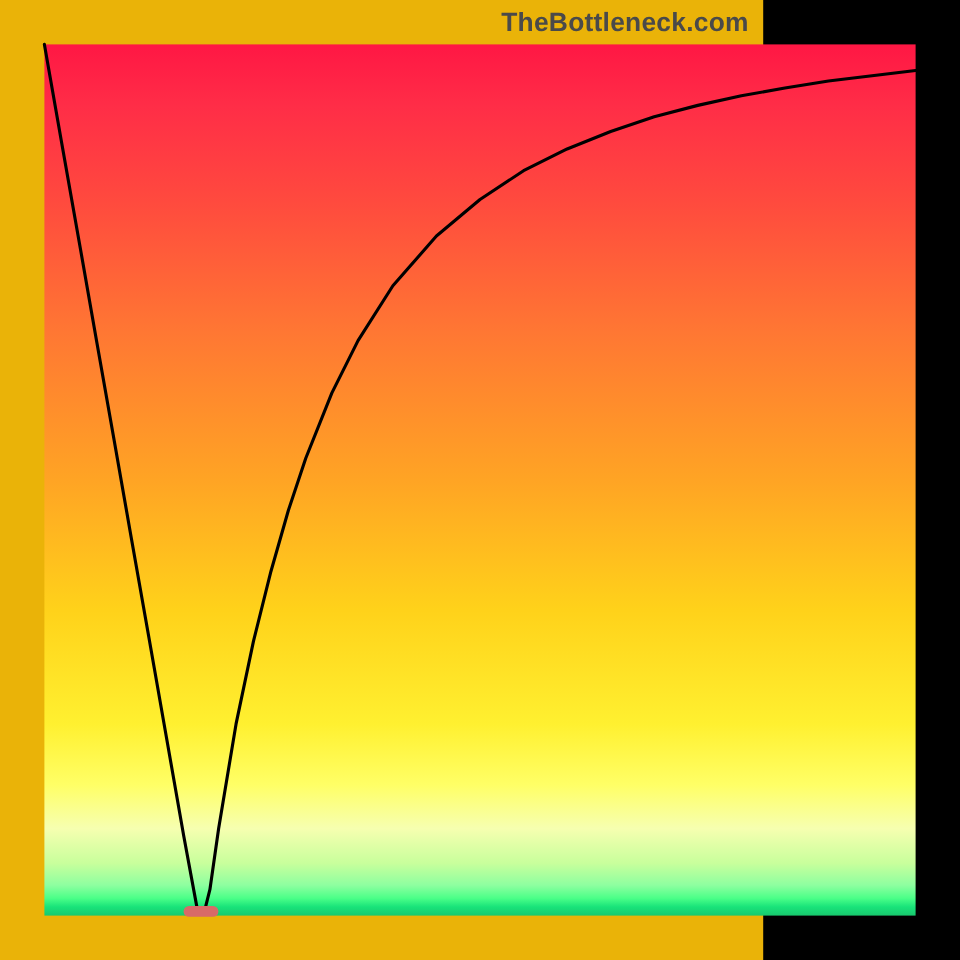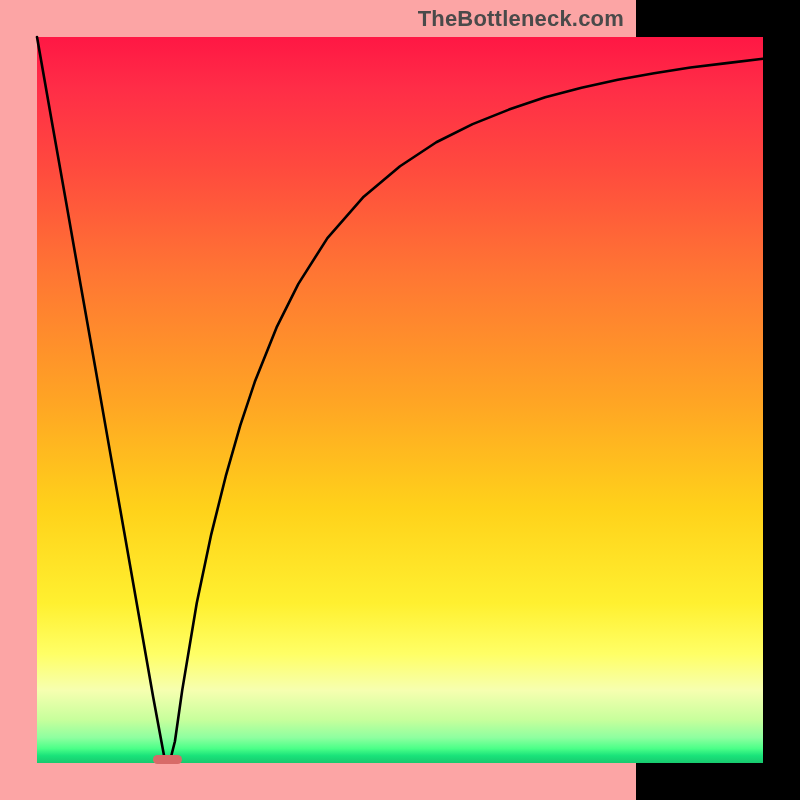--- a/index.html
+++ b/index.html
@@ -8,21 +8,21 @@
     width: 800px;
     height: 800px;
     overflow: hidden;
     background: #000;
     font-family: Arial, Helvetica, sans-serif;
   }
   .frame {
     position: relative;
     width: 636px;
     height: 800px;
-    background: #fca5a5;
+    background: #eab308;
   }
   .plot-area {
     position: absolute;
     left: 37px;
     top: 37px;
     width: 726px;
     height: 726px;
     
     background: linear-gradient(
       to bottom,

